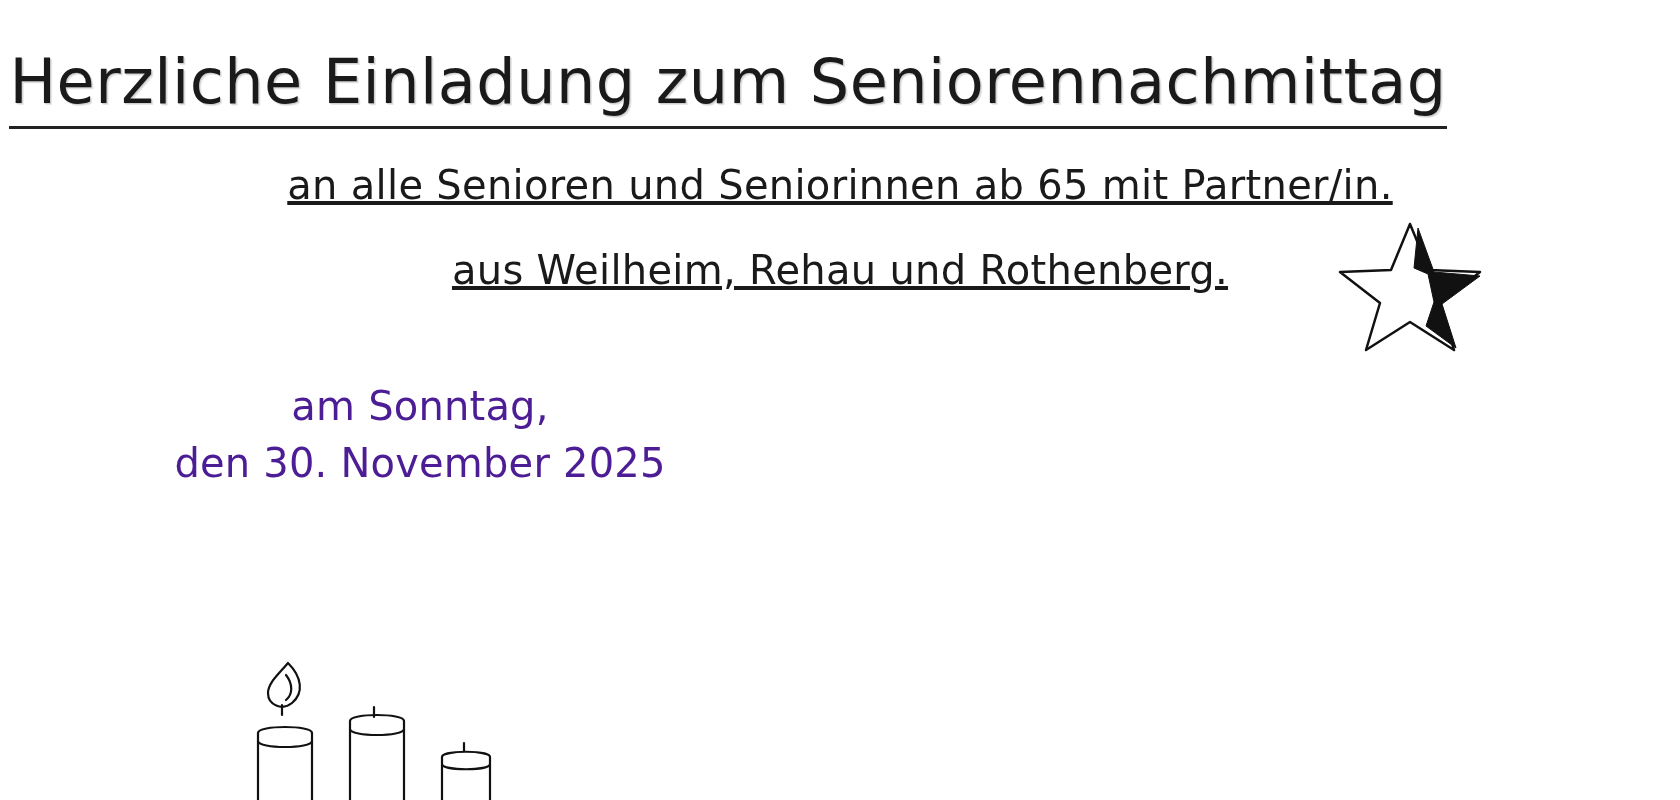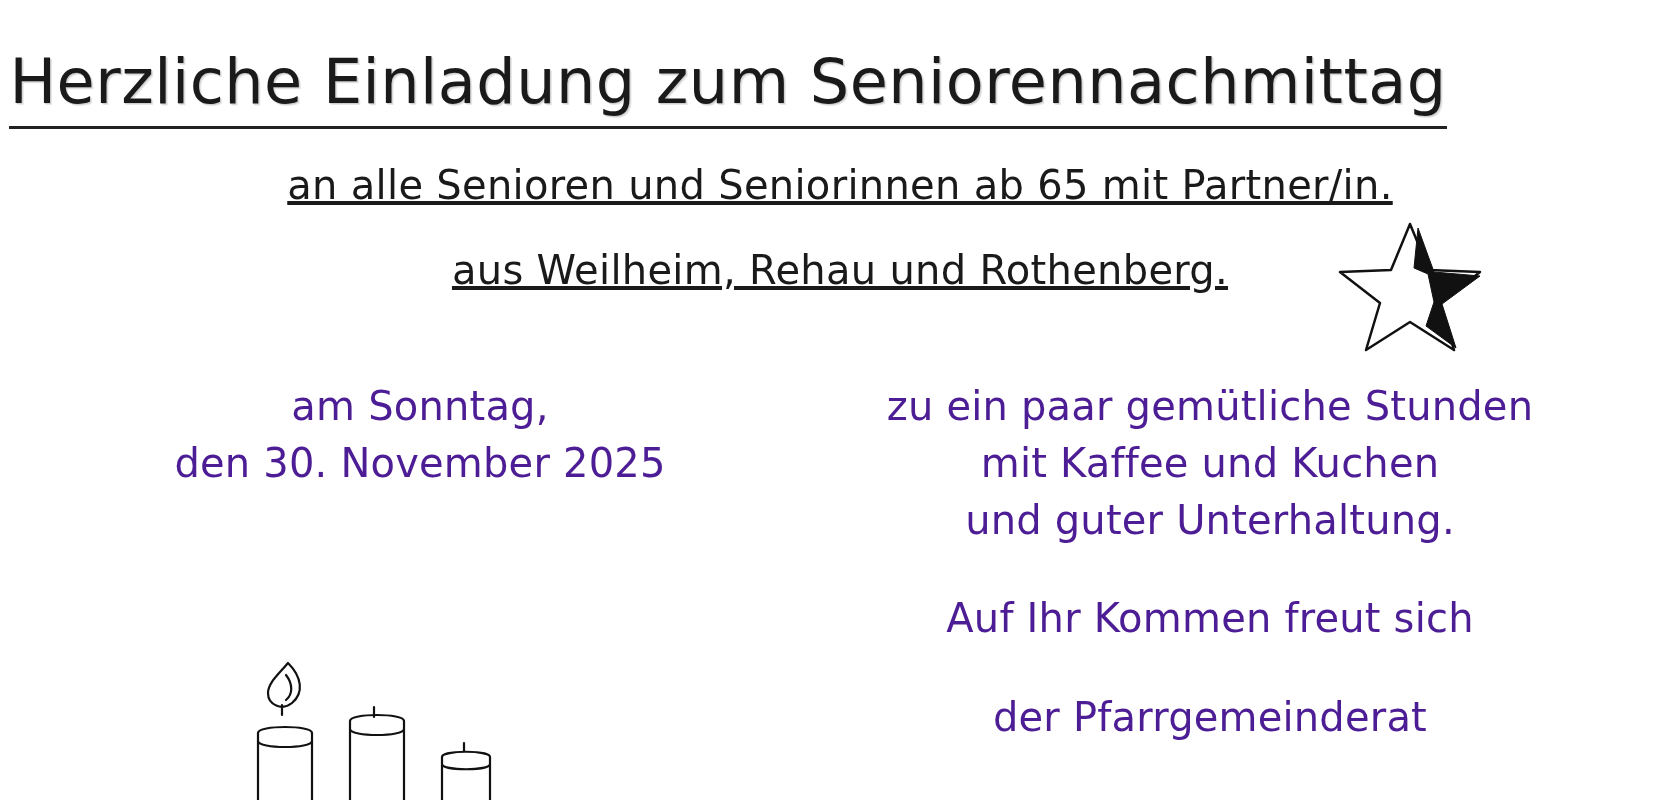--- a/index.html
+++ b/index.html
@@ -111,29 +111,20 @@
   </div>
 
   <div class="subtitle subtitle-1">an alle Senioren und Seniorinnen ab 65 mit Partner/in.</div>
   <div class="subtitle subtitle-2">aus Weilheim, Rehau und Rothenberg.</div>
 
   <div class="col col-left">
     <span class="line">am Sonntag,</span>
     <span class="line">den 30. November 2025</span>
   </div>
 
-  <div class="col col-right">
-    <span class="line">zu ein paar gemütliche Stunden</span>
-    <span class="line">mit Kaffee und Kuchen</span>
-    <span class="line">und guter Unterhaltung.</span>
-    <span class="spacer"></span>
-    <span class="line">Auf Ihr Kommen freut sich</span>
-    <span class="spacer"></span>
-    <span class="line">der Pfarrgemeinderat</span>
-  </div>
 
   <div class="star">
     <svg viewBox="0 0 160 135" width="160" height="135" aria-hidden="true">
       <polygon points="80,6 99,52 150,54 110,85 124,132 80,104 36,132 50,85 10,54 61,52" fill="none" stroke="#111" stroke-width="2.5" stroke-linejoin="round"></polygon>
       <path d="M88,10 L104,54 L150,58 L112,86 L126,130 L96,108 L104,84 L98,56 L84,50 Z" fill="#111" stroke="#111" stroke-width="1"></path>
     </svg>
   </div>
 
   <div class="candles">
     <svg viewBox="0 0 360 150" width="360" height="150" aria-hidden="true">

